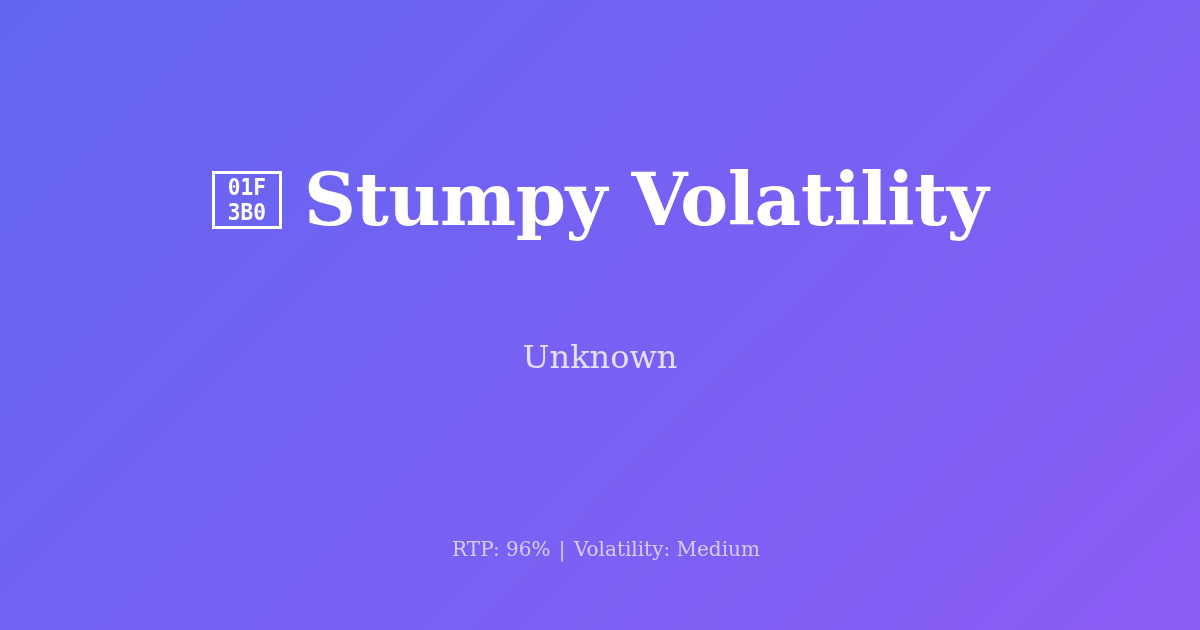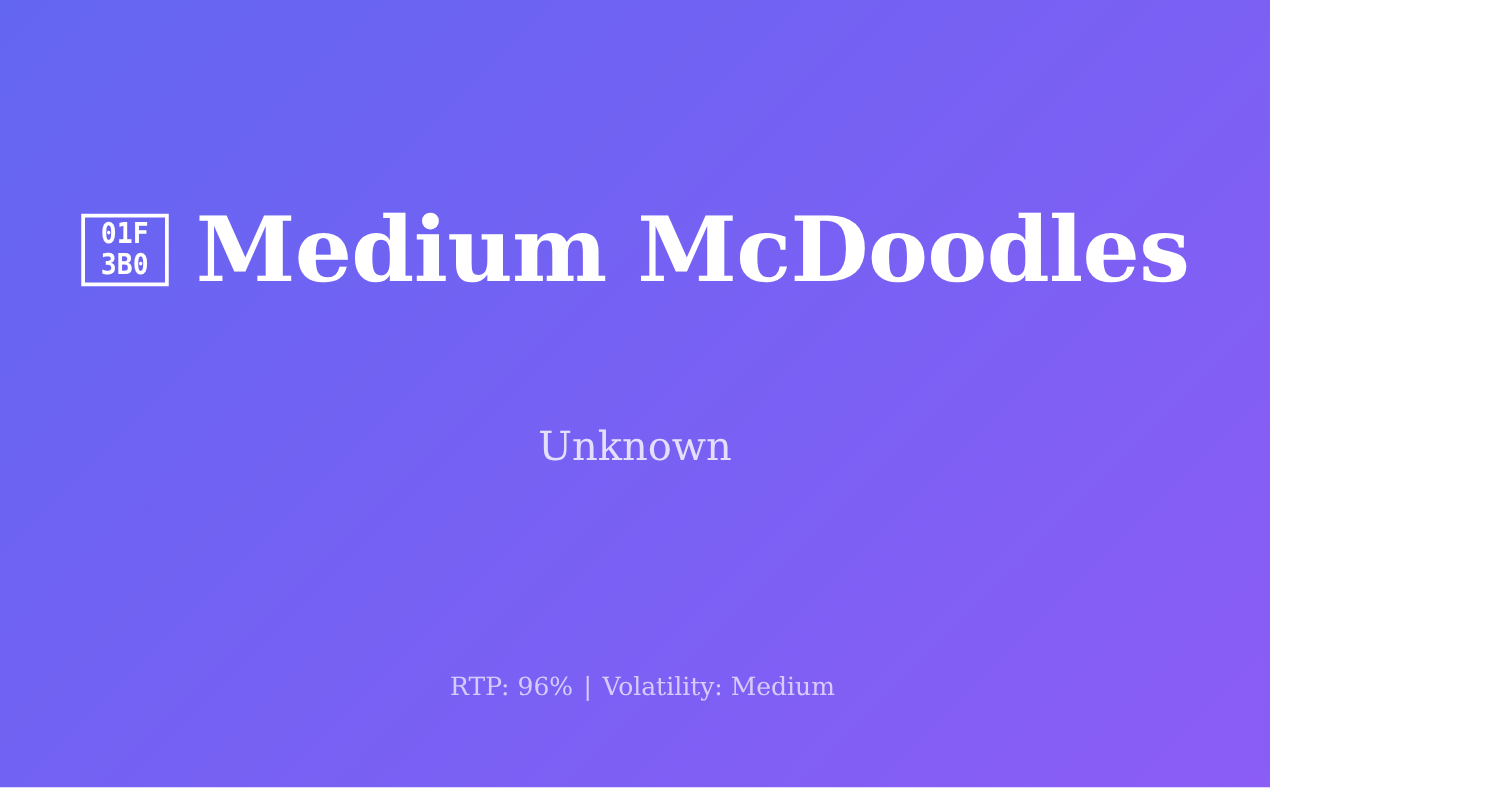--- a/index.html
+++ b/index.html
@@ -9,21 +9,21 @@
   body {
     width: 1200px;
     height: 630px;
     overflow: hidden;
     font-family: "DejaVu Serif", "Liberation Serif", serif;
   }
 
   .og-card {
     position: relative;
     box-sizing: border-box;
-    width: 1016px;
+    width: 1200px;
     height: 630px;
     background: linear-gradient(135deg, #6366F1 0%, #8B5CF6 100%);
     display: flex;
     flex-direction: column;
     align-items: center;
     justify-content: flex-start;
   }
 
   
   .center-block {
@@ -117,21 +117,21 @@
 
   <div class="center-block">
 
     <div class="title-row">
 
       <span class="glyph-box">
         <span class="hexrow">01F</span>
         <span class="hexrow">3B0</span>
       </span>
 
-      <h1 class="game-title">Medium McDoodles</h1>
+      <h1 class="game-title">Stumpy Volatility</h1>
     </div>
 
     <div class="provider">Unknown</div>
 
   </div>
 
   <div class="meta-line">
     <span>RTP:</span>
     <span>96%</span>
     <span class="sep">|</span>

